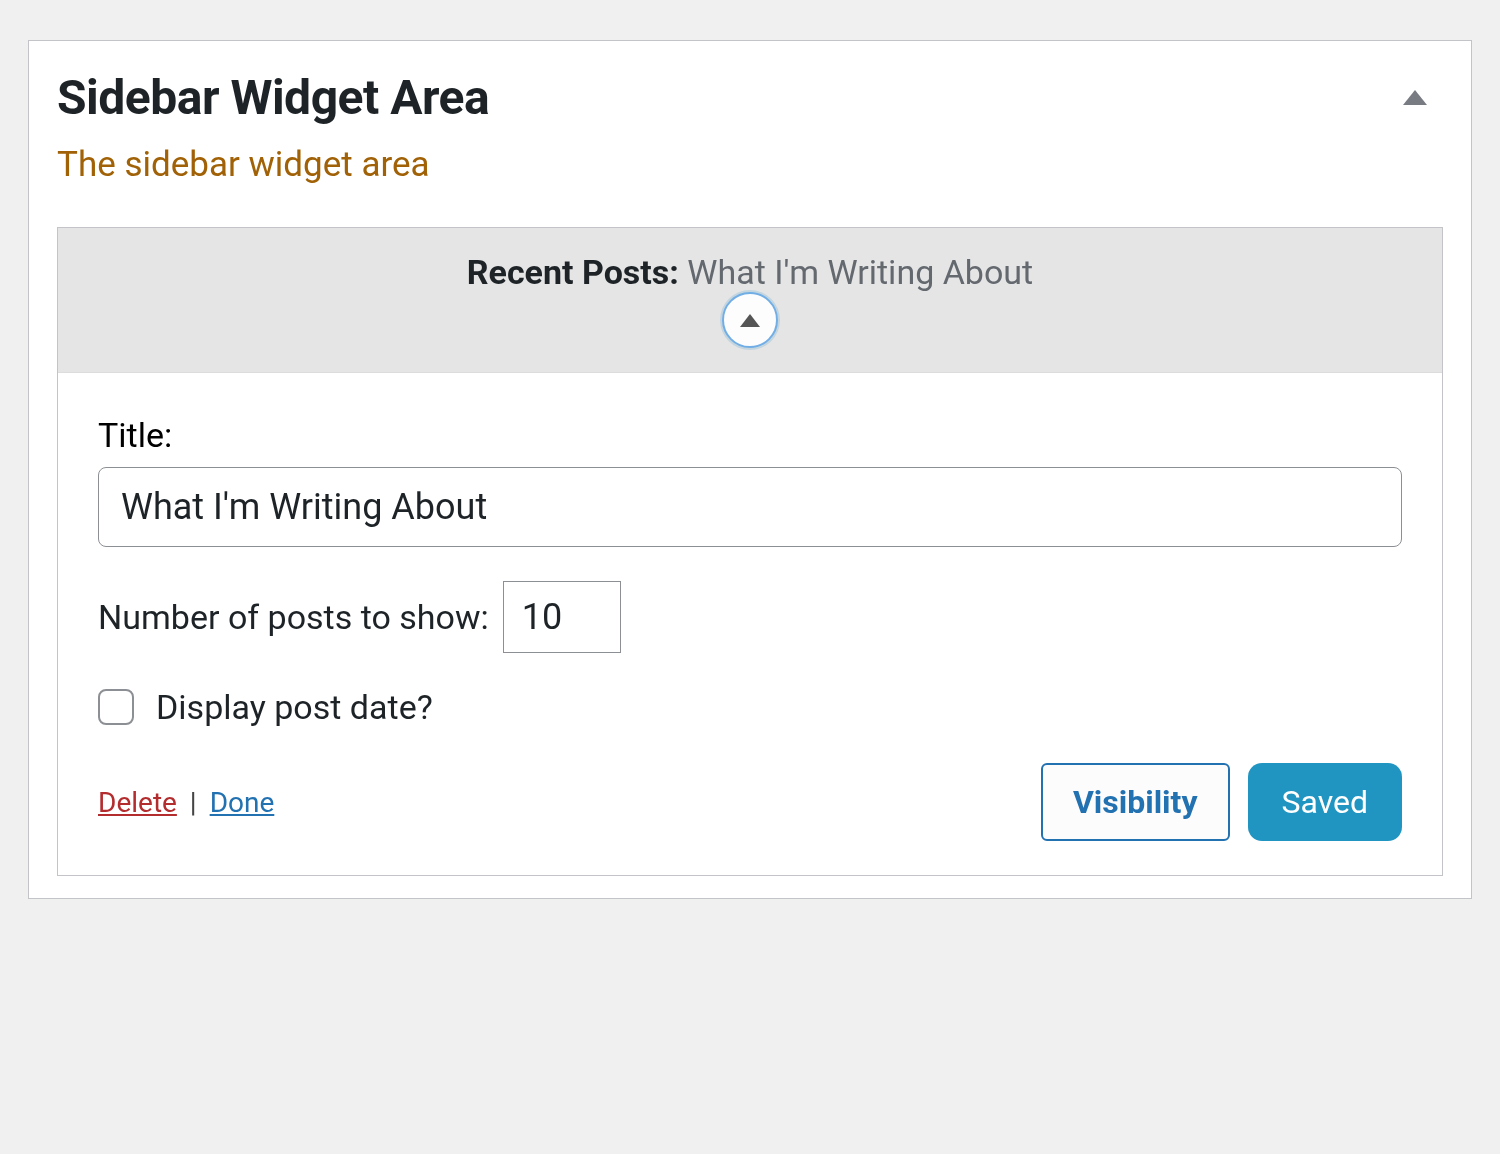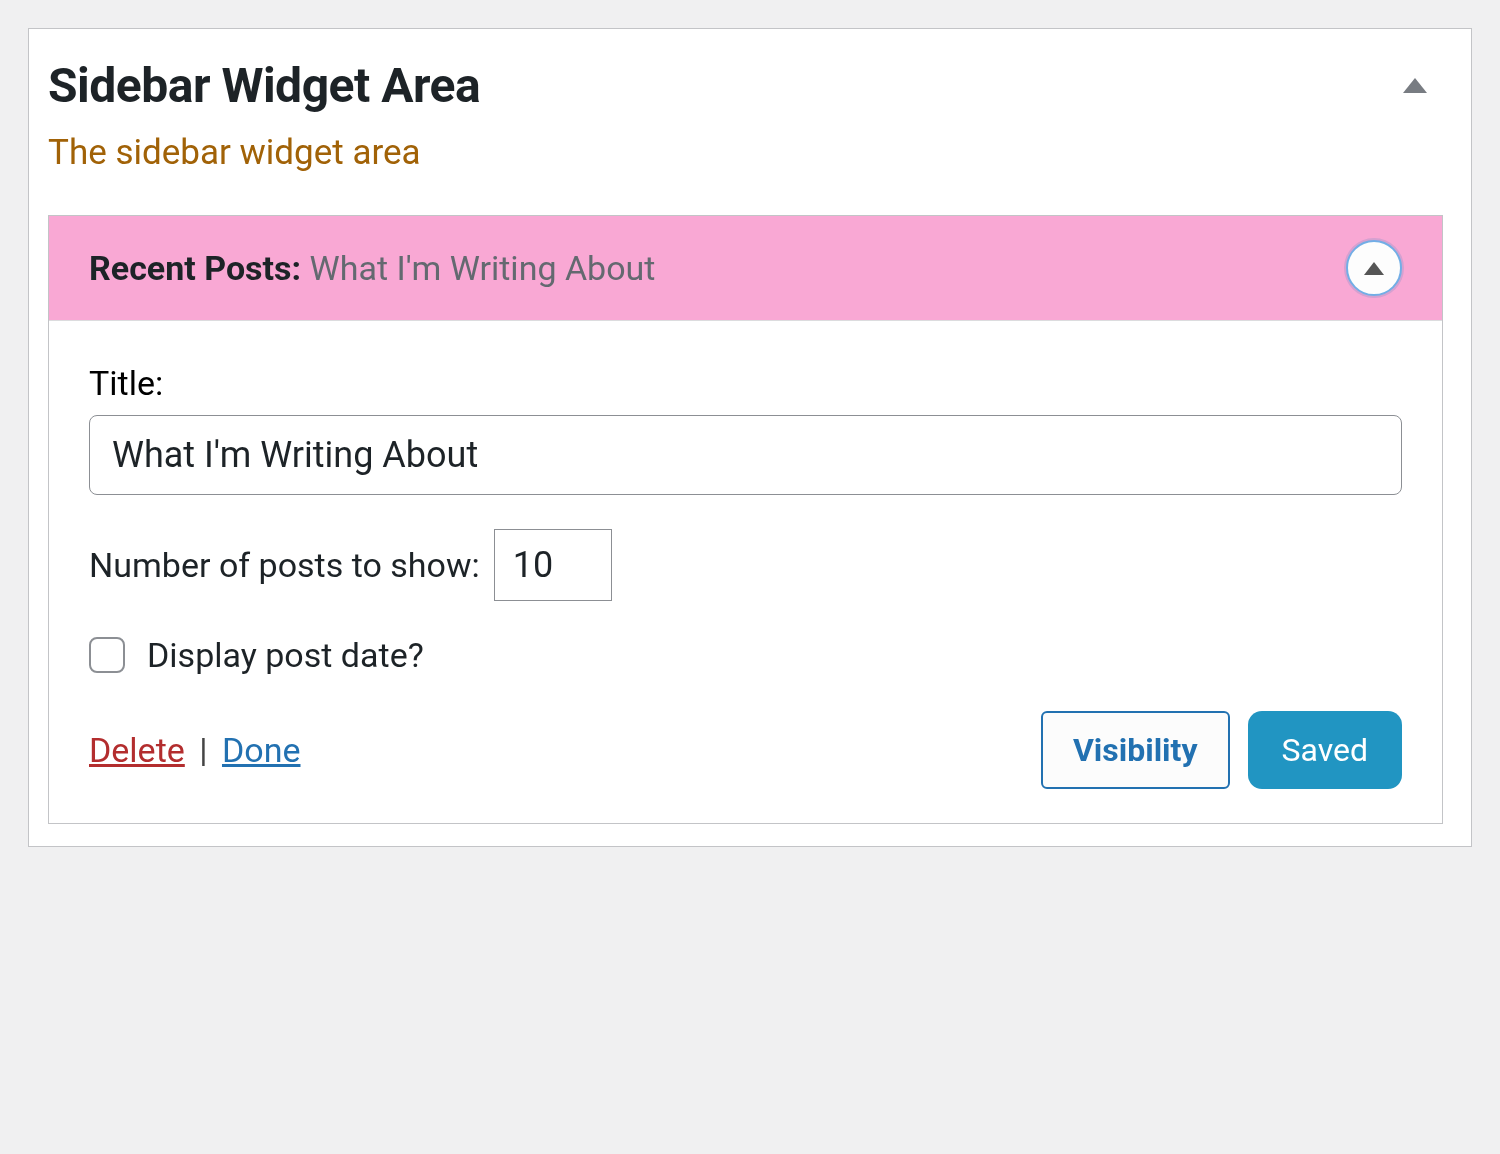--- a/index.html
+++ b/index.html
@@ -8,21 +8,22 @@
       padding: 0;
     }
     body {
       font-family: -apple-system, BlinkMacSystemFont, "Segoe UI", Roboto, Helvetica, Arial, sans-serif;
       background: #f0f0f1;
       padding: 28px;
     }
     .panel {
       background: #fff;
       border: 1px solid #c3c4c7;
-      padding: 28px 28px 22px 19px;
+      padding: 28px 28px 22px 28px;
+      margin-top: 12px;
     }
     .panel-header {
       display: flex;
       justify-content: space-between;
       align-items: flex-start;
     }
     .panel-title {
       font-size: 48px;
       font-weight: 700;
       color: #1d2327;
@@ -49,26 +50,27 @@
       width: 0;
       height: 0;
       border-left: 12px solid transparent;
       border-right: 12px solid transparent;
       border-bottom: 15px solid #787c82;
     }
     .widget-box {
       border: 1px solid #c3c4c7;
     }
     .widget-header {
-      background: #f9a8d4;
+      background: #e5e5e5;
       border-bottom: 1px solid #dcdcde;
       padding: 24px 40px 24px 40px;
       display: flex;
       justify-content: space-between;
       align-items: center;
+      flex-direction: column;
     }
     .widget-label {
       font-size: 34px;
       color: #1d2327;
     }
     .widget-label-bold {
       font-weight: 700;
     }
     .widget-label-light {
       font-weight: 400;
@@ -157,21 +159,21 @@
       font-size: 34px;
       color: #1d2327;
       cursor: pointer;
     }
     .widget-footer {
       display: flex;
       justify-content: space-between;
       align-items: center;
     }
     .footer-links {
-      font-size: 34px;
+      font-size: 28px;
     }
     .link-delete {
       color: #b32d2e;
       text-decoration: underline;
       cursor: pointer;
     }
     .link-sep {
       color: #444;
       margin: 0 6px;
     }

